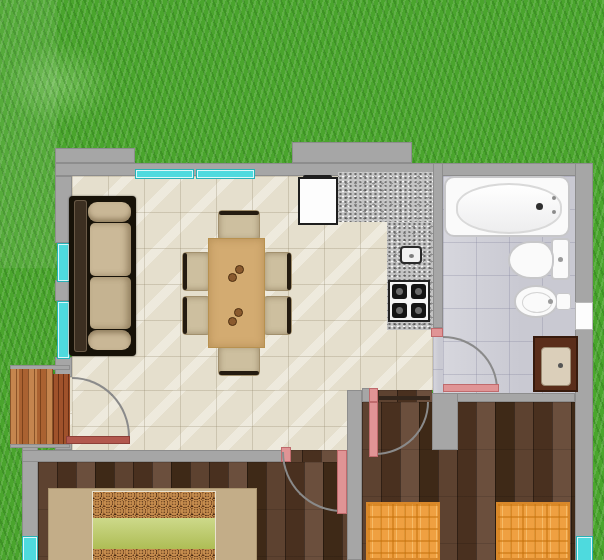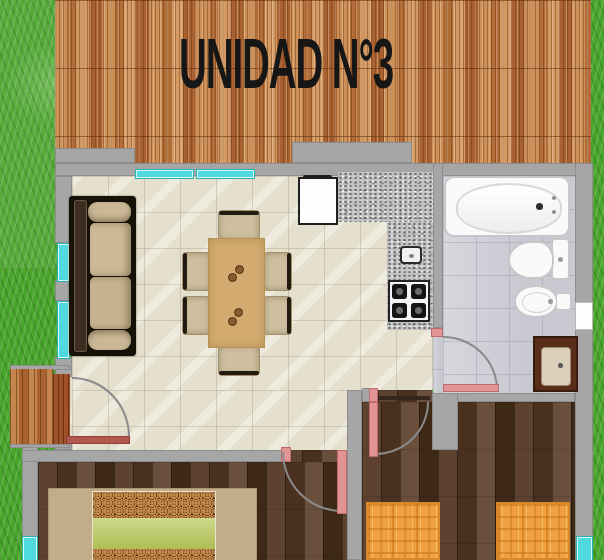--- a/index.html
+++ b/index.html
@@ -59,23 +59,20 @@
          transform:scaleX(.55);transform-origin:50% 0;white-space:nowrap;text-align:center;}
 </style>
 </head>
 <body>
 
 <div class="scene">
 
   <div class="abs grass" style="left:0;top:0;width:604px;height:560px;"></div>
   <div class="abs" style="left:0;top:0;width:57px;height:268px;background:rgba(255,255,255,.07);"></div>
 
-  <div class="abs roofwood" style="left:55px;top:0;width:536px;height:163px;box-shadow:0 2px 0 rgba(70,60,50,.45);">
-    <div class="abs title" style="left:0;right:74px;top:24px;">UNIDAD N°3</div>
-  </div>
   <div class="abs wall" style="left:55px;top:148px;width:80px;height:15px;"></div>
   <div class="abs wall" style="left:292px;top:142px;width:120px;height:21px;"></div>
 
   <div class="abs tilefloor" style="left:72px;top:176px;width:361px;height:214px;"></div>
   <div class="abs tilefloor" style="left:72px;top:390px;width:275px;height:60px;"></div>
   <div class="abs tilefloor" style="left:55px;top:377px;width:17px;height:61px;"></div>
   <div class="abs bathfloor" style="left:443px;top:176px;width:132px;height:217px;"></div>
   <div class="abs woodfloor" style="left:38px;top:462px;width:309px;height:98px;"></div>
   <div class="abs woodfloor" style="left:362px;top:402px;width:213px;height:158px;"></div>
 

